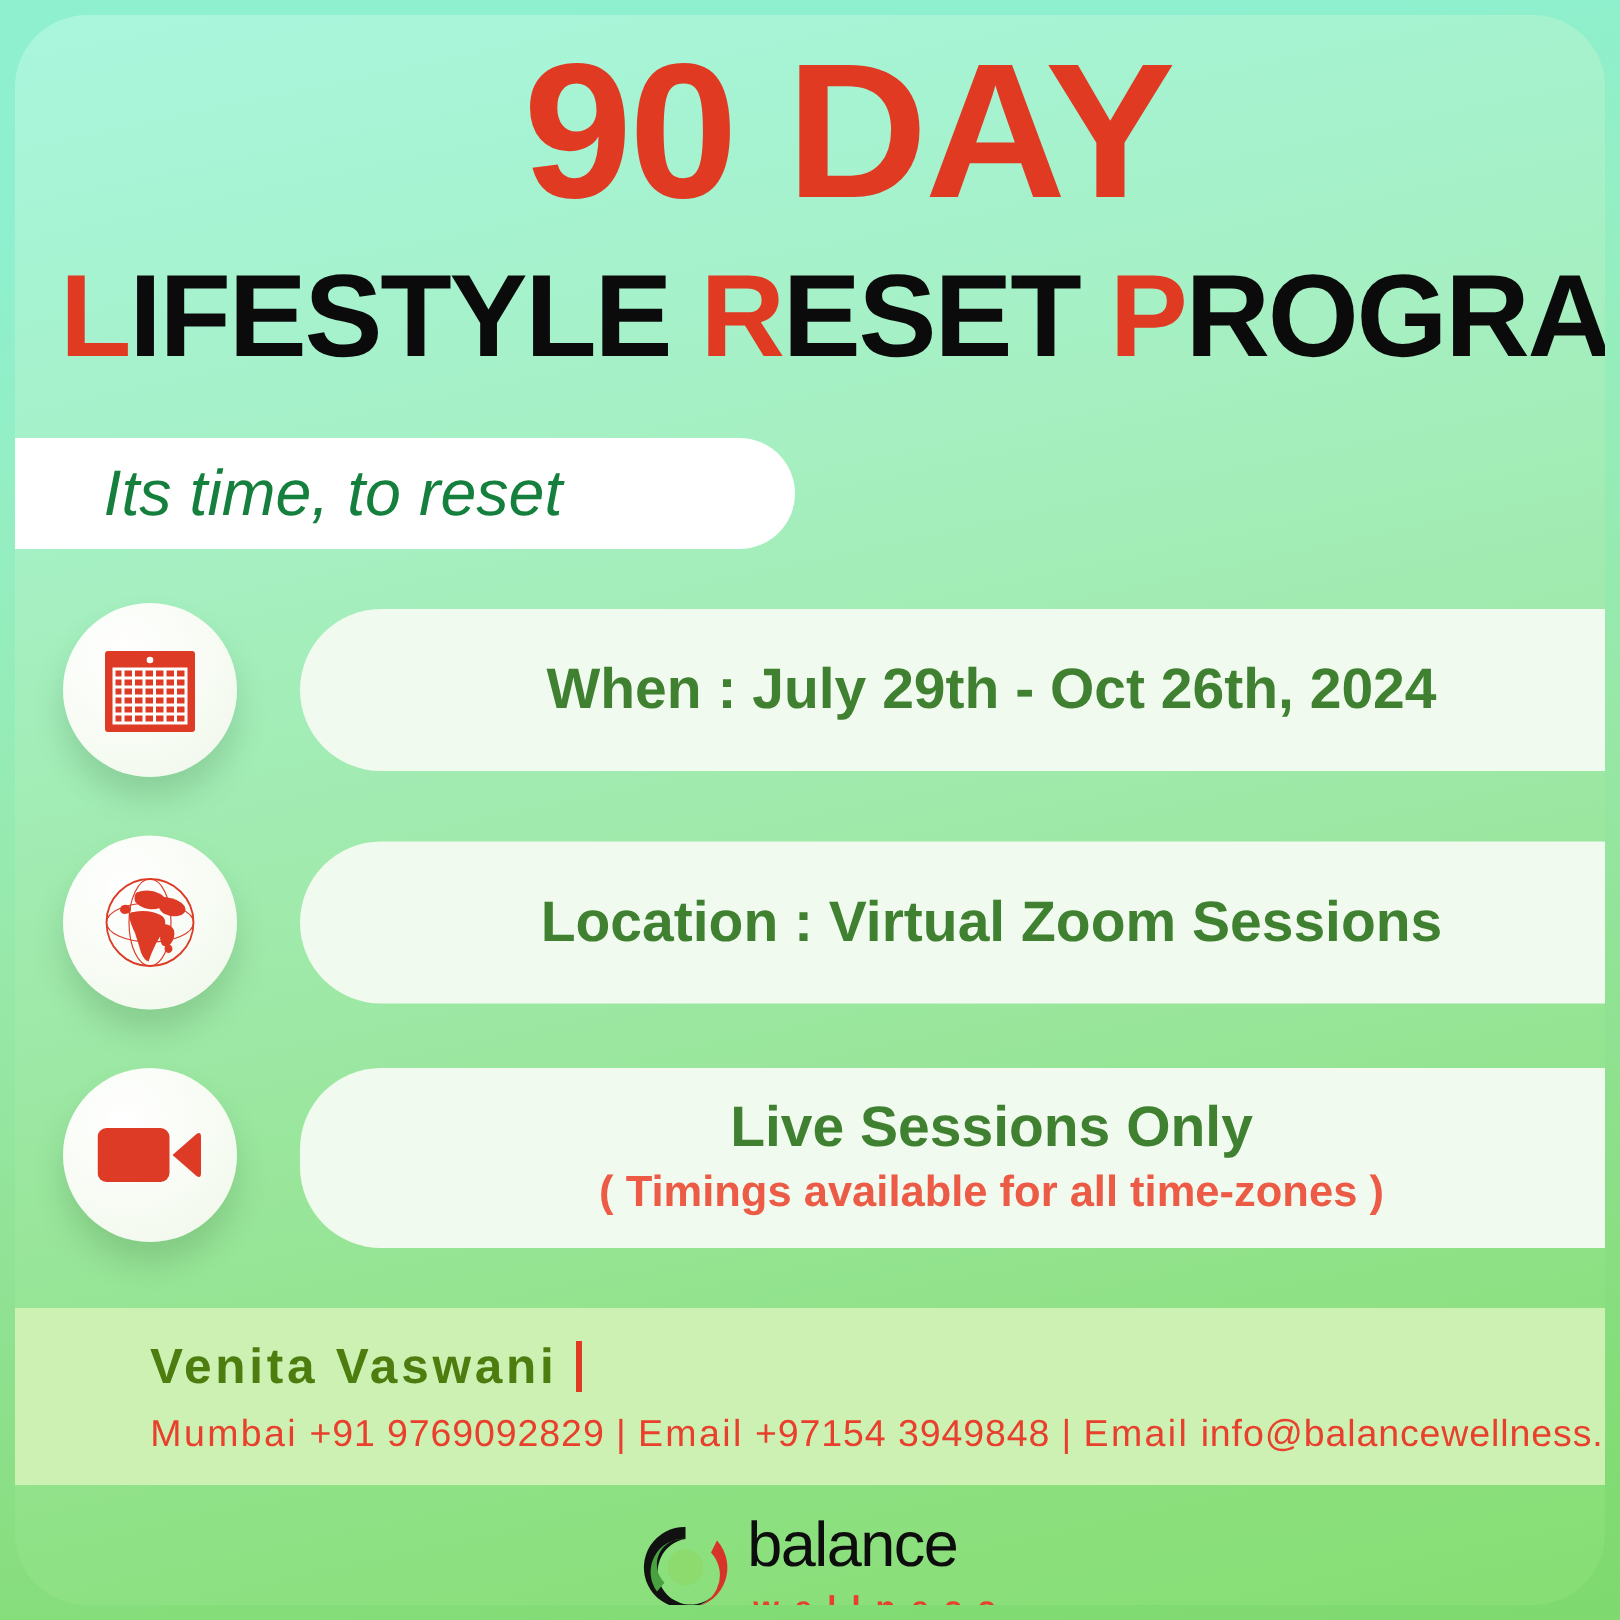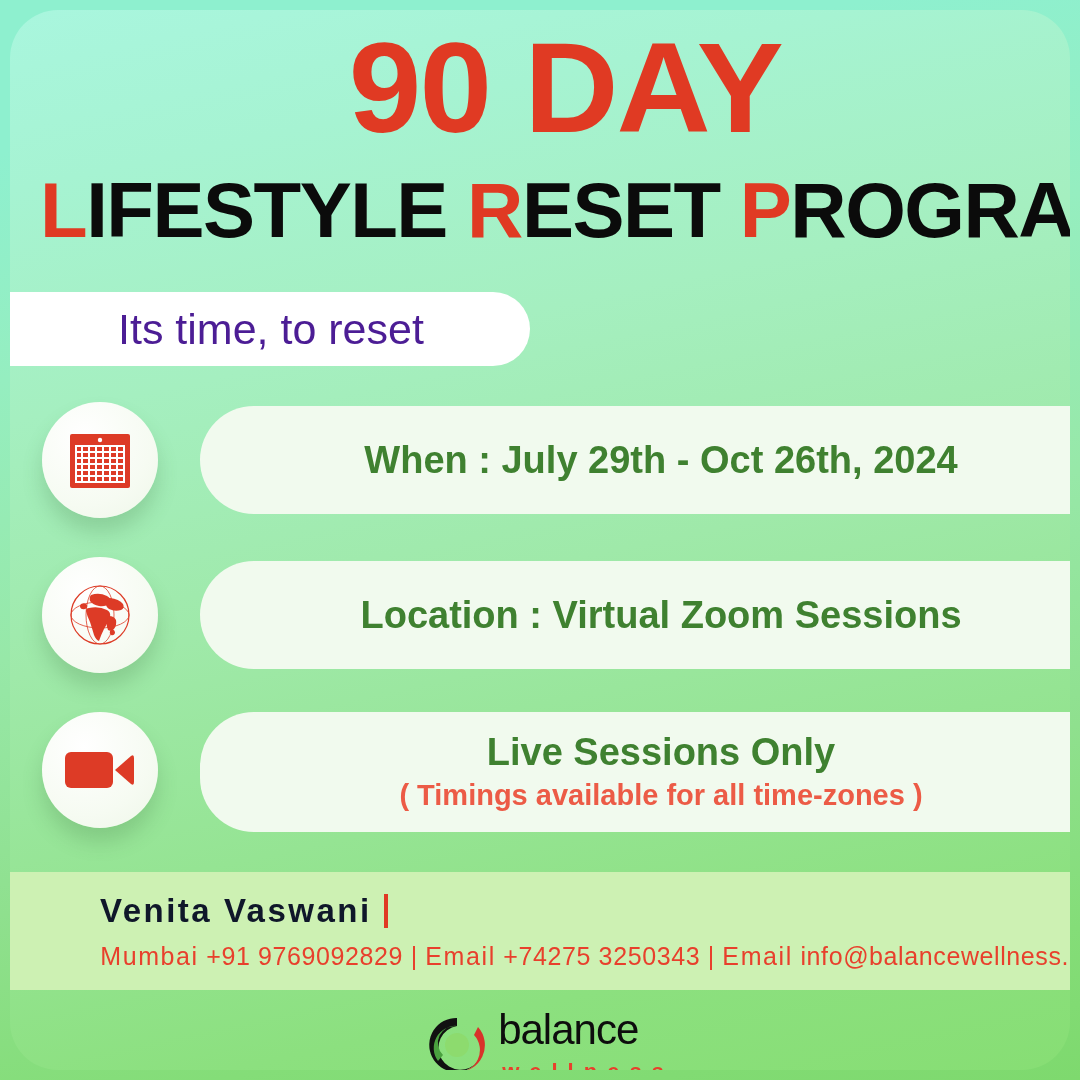--- a/index.html
+++ b/index.html
@@ -73,25 +73,26 @@
     top: 282px;
     width: 520px;
     height: 74px;
     background: #ffffff;
     border-top-right-radius: 44px;
     border-bottom-right-radius: 44px;
     display: flex;
     align-items: center;
   }
   .subtitle-text {
-    margin-left: 108px;
-    font-family: "Liberation Sans", sans-serif;
+    margin-left: 59px;
+    font-family: "Liberation Sans", sans-serif;
+    font-style: italic;
     font-weight: normal;
     font-size: 43px;
-    color: #4c1d95;
+    color: #15803d;
     white-space: nowrap;
   }
 
   
   .info-rows {
     position: absolute;
     left: 0;
     top: 392px;
     width: 1080px;
   }
@@ -163,21 +164,21 @@
     display: flex;
     align-items: center;
     white-space: nowrap;
     margin-bottom: 12px;
   }
   .presenter-name {
     font-family: "Liberation Sans", sans-serif;
     font-weight: bold;
     font-size: 33px;
     letter-spacing: 2.5px;
-    color: #0f172a;
+    color: #4d7c0f;
   }
   .presenter-divider {
     display: inline-block;
     width: 4px;
     height: 34px;
     background: #e03a23;
     margin: 0 14px 0 12px;
   }
   .presenter-role {
     font-family: "Liberation Sans", sans-serif;
@@ -319,21 +320,21 @@
     <div class="footer-band">
       <div class="presenter-line">
         <span class="presenter-name">Venita Vaswani</span>
         <span class="presenter-divider"></span>
       </div>
       <div class="contact-line">
         <b>Mumbai</b>
         <span>+91 9769092829</span>
         <span class="contact-sep">|</span>
         <b>Email</b>
-        <span>+74275 3250343</span>
+        <span>+97154 3949848</span>
         <span class="contact-sep">|</span>
         <b>Email</b>
         <span>info@balancewellness.in</span>
       </div>
     </div>
 
     <div class="logo-area">
       <div class="logo-inner">
         <svg class="logo-mark" width="62" height="62" viewBox="0 0 62 62">
           <path d="M31 4 a27 27 0 1 0 21 43 a22 22 0 1 1 -21 -35 Z" fill="#111111"></path>

